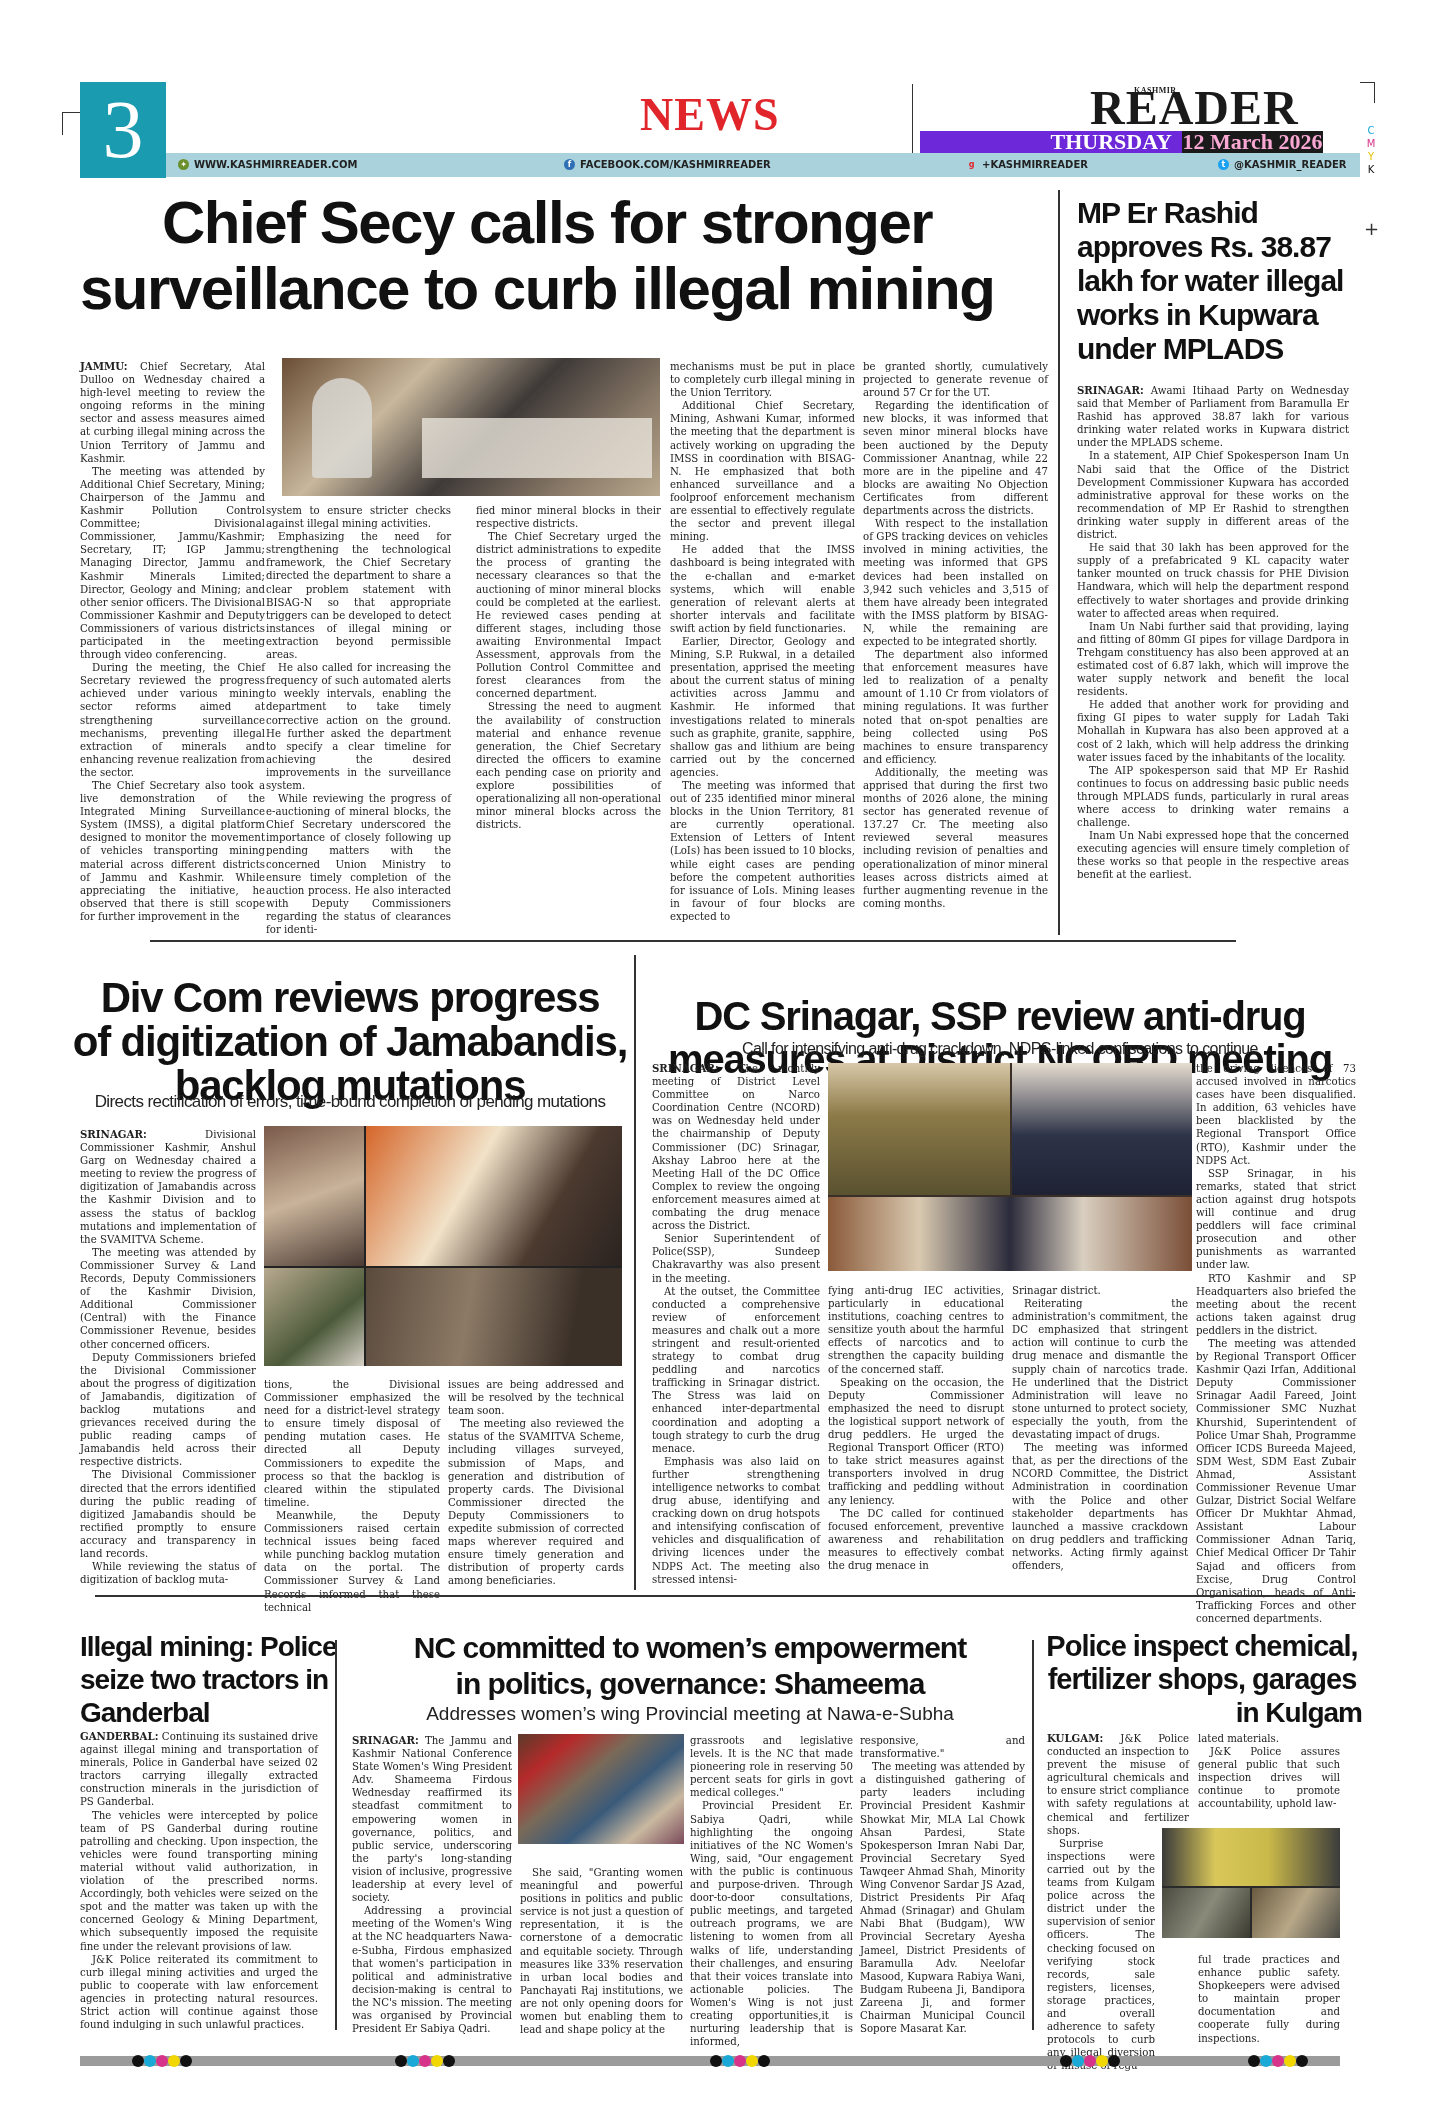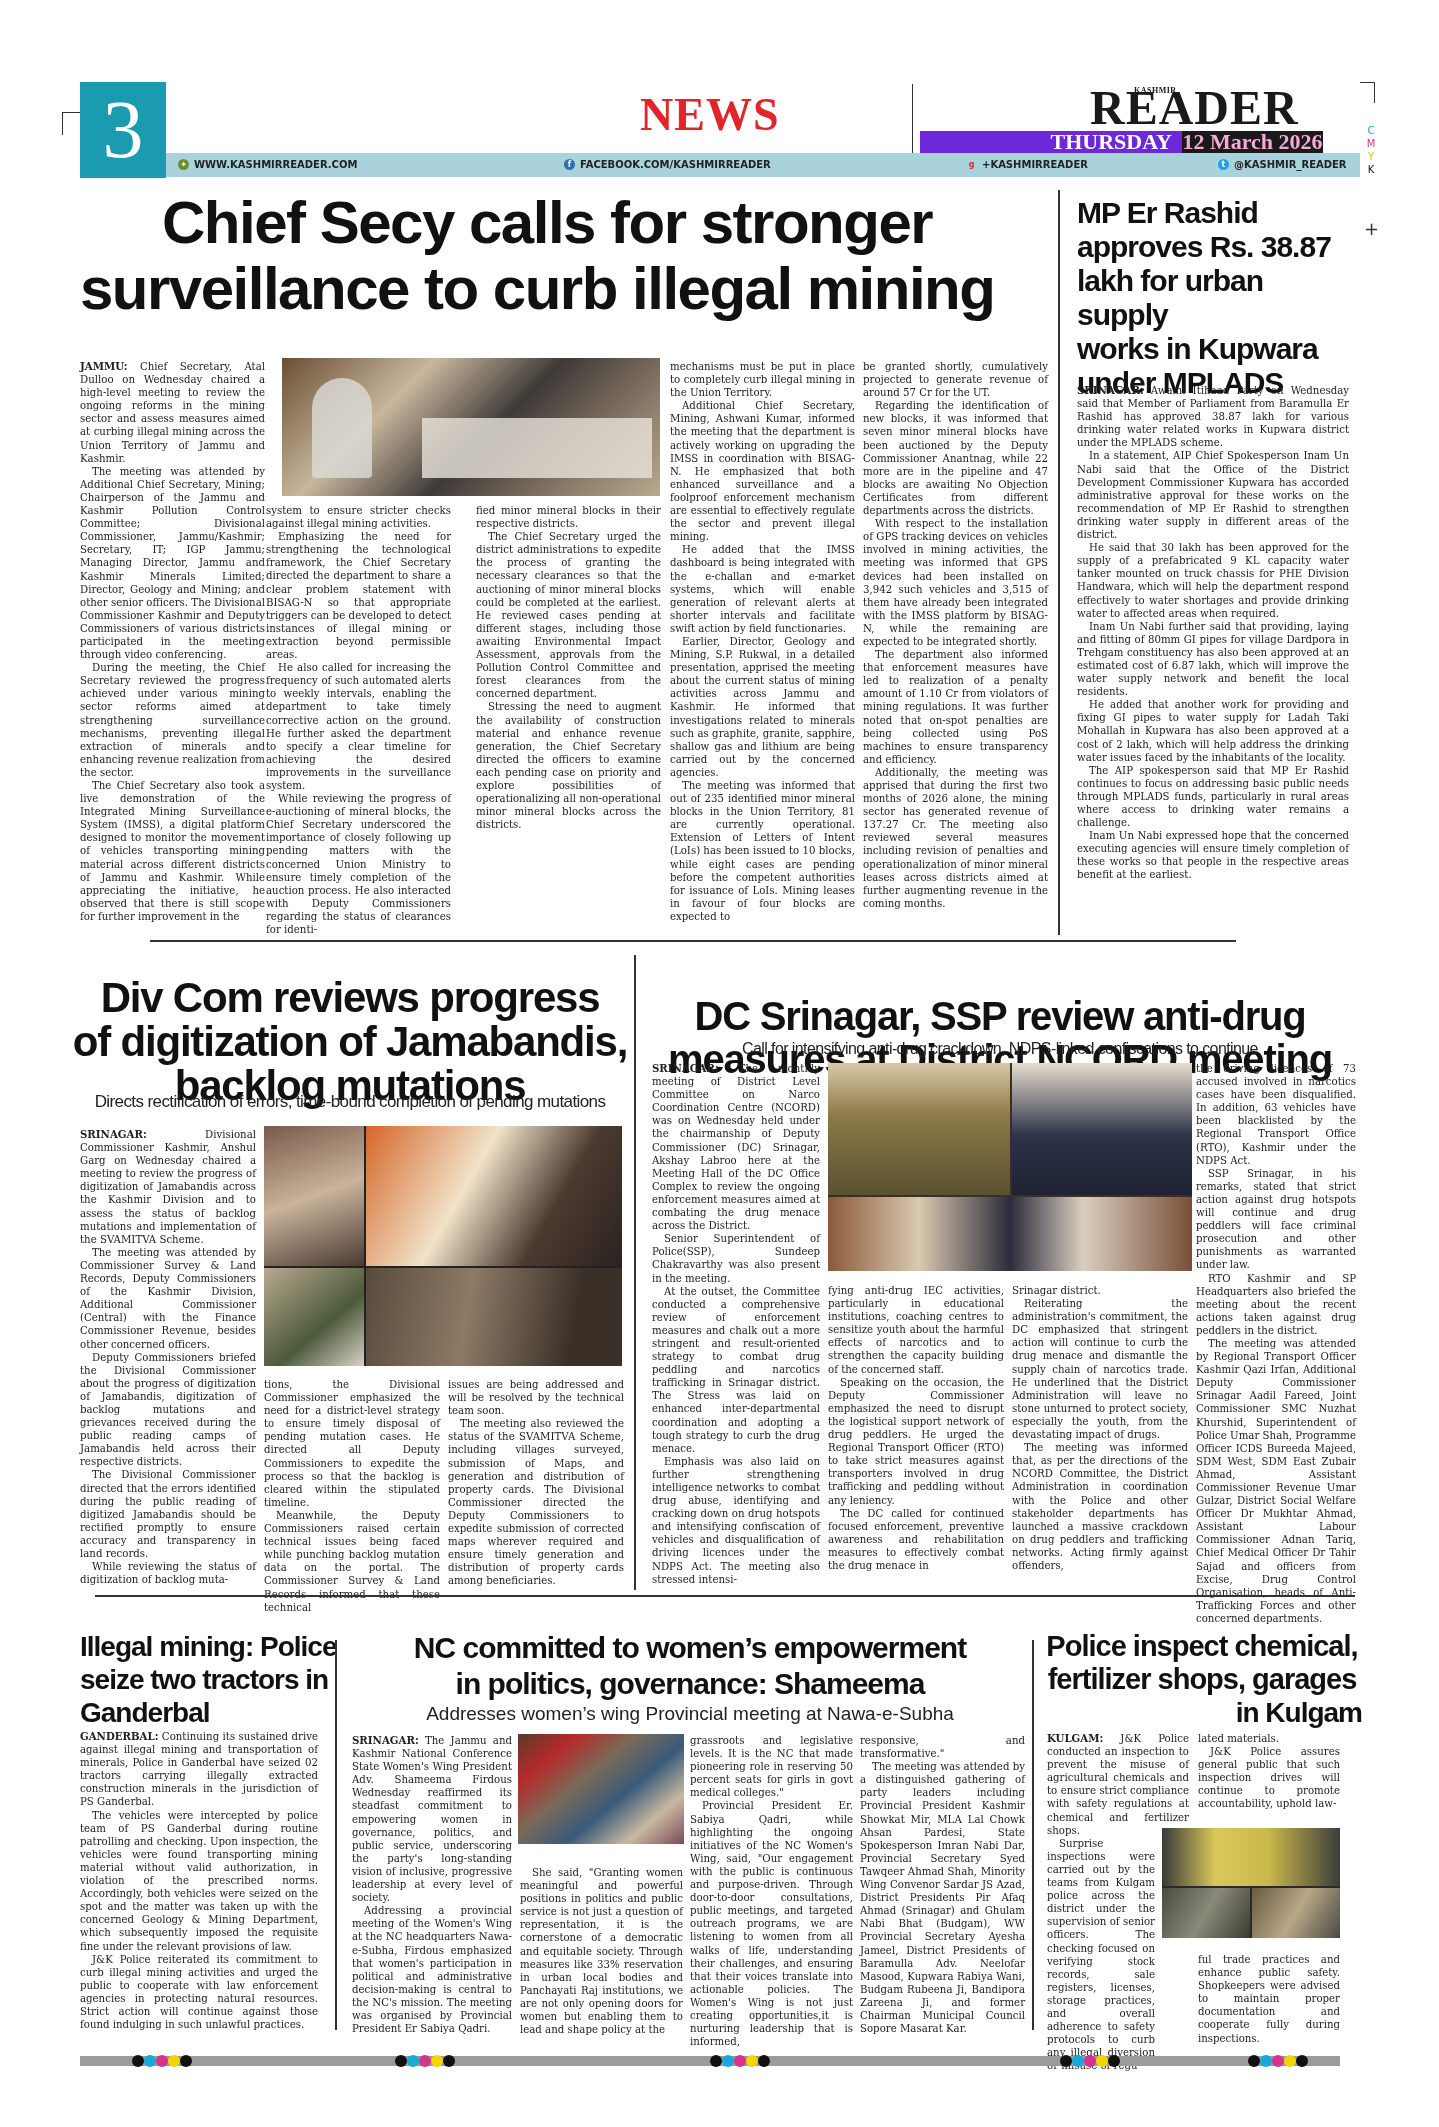--- a/index.html
+++ b/index.html
@@ -112,21 +112,21 @@
   <p>Regarding the identification of new blocks, it was informed that seven minor mineral blocks have been auctioned by the Deputy Commissioner Anantnag, while 22 more are in the pipeline and 47 blocks are awaiting No Objection Certificates from different departments across the districts.</p>
   <p>With respect to the installation of GPS tracking devices on vehicles involved in mining activities, the meeting was informed that GPS devices had been installed on 3,942 such vehicles and 3,515 of them have already been integrated with the IMSS platform by BISAG-N, while the remaining are expected to be integrated shortly.</p>
   <p>The department also informed that enforcement measures have led to realization of a penalty amount of 1.10 Cr from violators of mining regulations. It was further noted that on-spot penalties are being collected using PoS machines to ensure transparency and efficiency.</p>
   <p>Additionally, the meeting was apprised that during the first two months of 2026 alone, the mining sector has generated revenue of 137.27 Cr. The meeting also reviewed several measures including revision of penalties and operationalization of minor mineral leases across districts aimed at further augmenting revenue in the coming months.</p>
 </div>
 <div class="vr" style="left:1058px;top:190px;height:745px;"></div>
 
 <div class="abs" style="left:1077px;top:196px;width:280px;">
   <div class="hl" style="font-size:30px;line-height:34px;letter-spacing:-1px;">MP Er Rashid</div>
   <div class="hl" style="font-size:30px;line-height:34px;letter-spacing:-1px;">approves Rs. 38.87</div>
-  <div class="hl" style="font-size:30px;line-height:34px;letter-spacing:-1px;">lakh for urban supply</div>
+  <div class="hl" style="font-size:30px;line-height:34px;letter-spacing:-1px;">lakh for water illegal</div>
   <div class="hl" style="font-size:30px;line-height:34px;letter-spacing:-1px;">works in Kupwara</div>
   <div class="hl" style="font-size:30px;line-height:34px;letter-spacing:-1px;">under MPLADS</div>
 </div>
 <div class="col" style="left:1077px;top:384px;width:272px;">
   <p class="first"><span class="dl">SRINAGAR:</span> <span>Awami Itihaad Party on Wednesday said that Member of Parliament from Baramulla Er Rashid has approved 38.87 lakh for various drinking water related works in Kupwara district under the MPLADS scheme.</span></p>
   <p>In a statement, AIP Chief Spokesperson Inam Un Nabi said that the Office of the District Development Commissioner Kupwara has accorded administrative approval for these works on the recommendation of MP Er Rashid to strengthen drinking water supply in different areas of the district.</p>
   <p>He said that 30 lakh has been approved for the supply of a prefabricated 9 KL capacity water tanker mounted on truck chassis for PHE Division Handwara, which will help the department respond effectively to water shortages and provide drinking water to affected areas when required.</p>
   <p>Inam Un Nabi further said that providing, laying and fitting of 80mm GI pipes for village Dardpora in Trehgam constituency has also been approved at an estimated cost of 6.87 lakh, which will improve the water supply network and benefit the local residents.</p>
   <p>He added that another work for providing and fixing GI pipes to water supply for Ladah Taki Mohallah in Kupwara has also been approved at a cost of 2 lakh, which will help address the drinking water issues faced by the inhabitants of the locality.</p>
   <p>The AIP spokesperson said that MP Er Rashid continues to focus on addressing basic public needs through MPLADS funds, particularly in rural areas where access to drinking water remains a challenge.</p>

